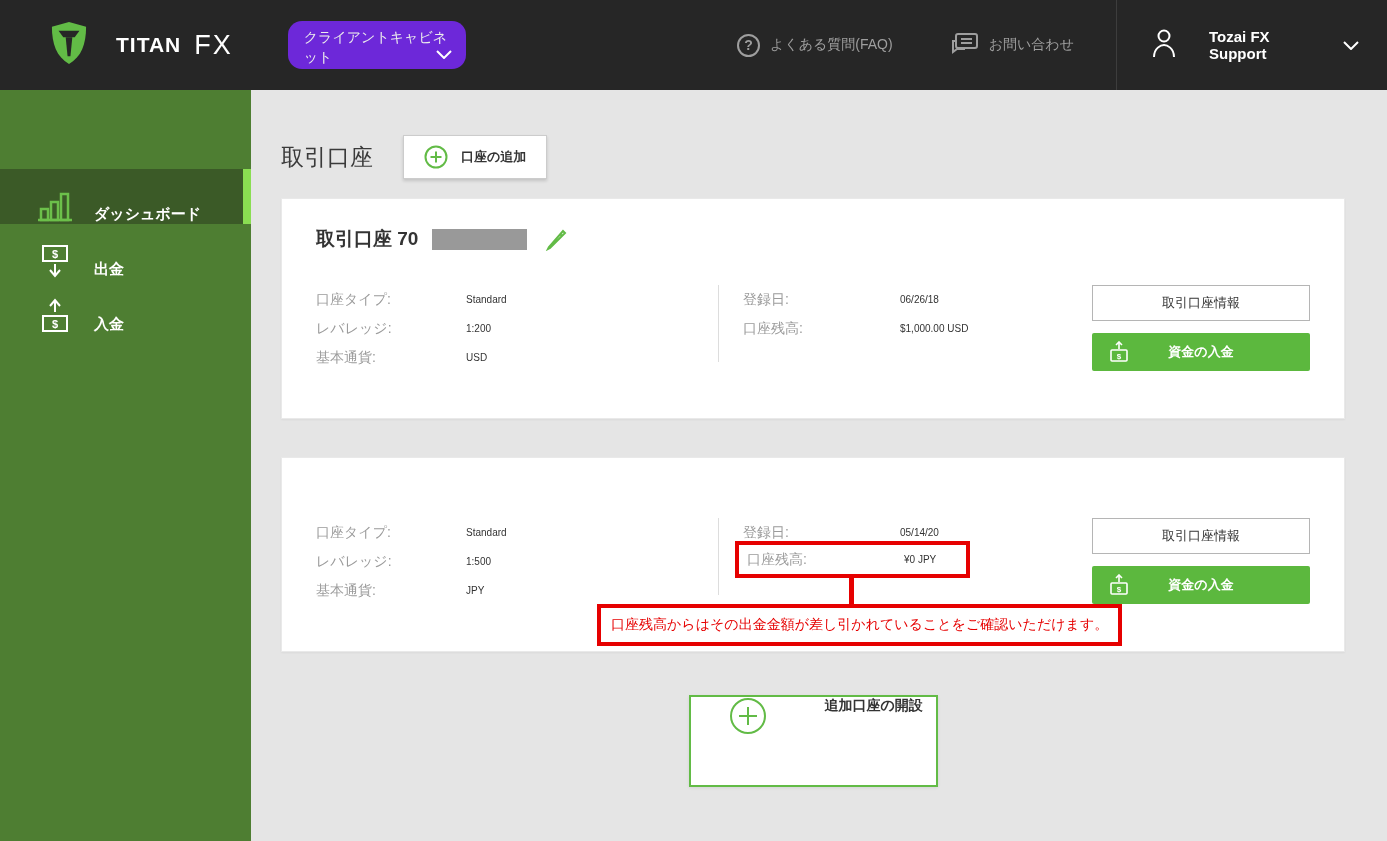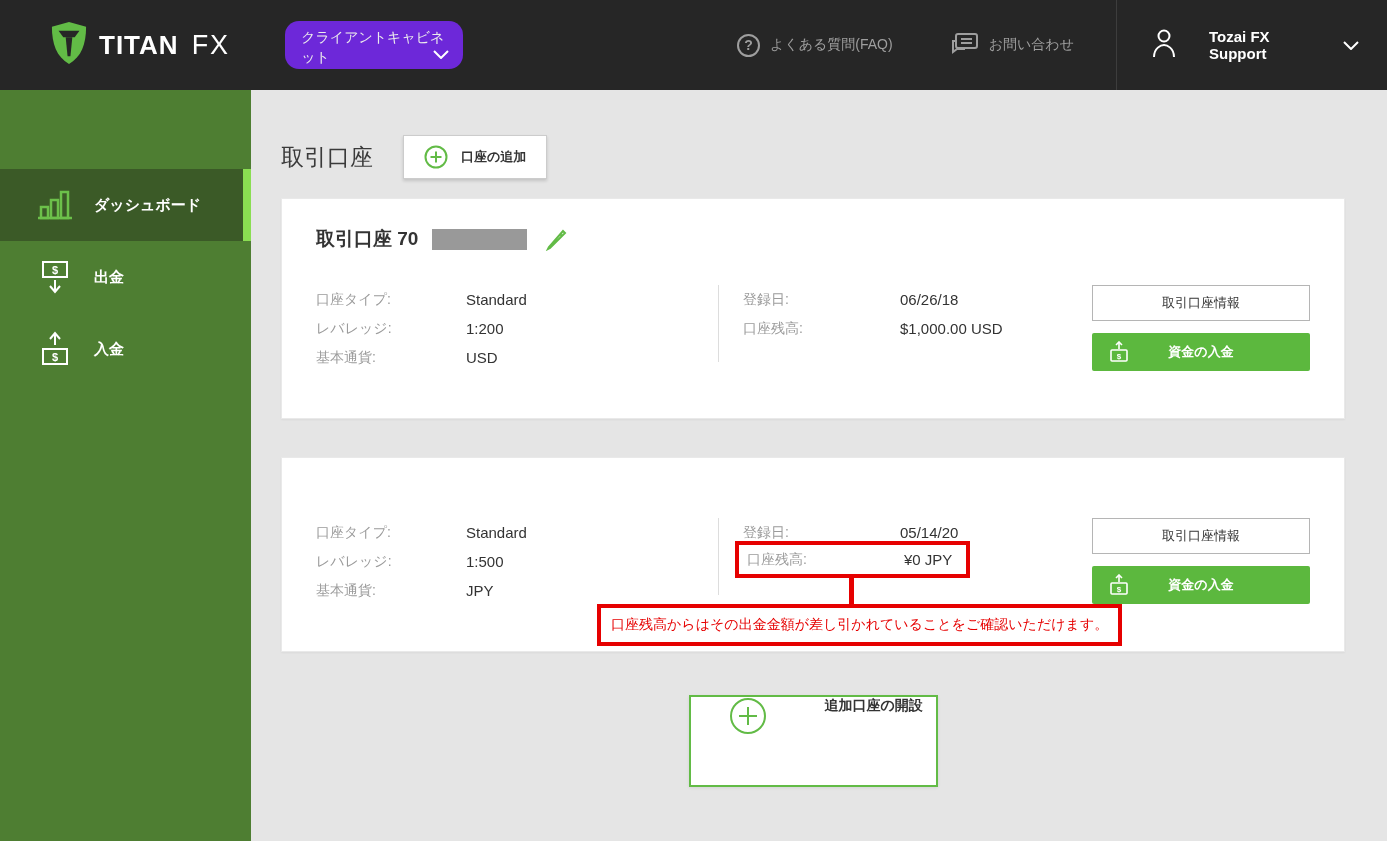--- a/index.html
+++ b/index.html
@@ -2,37 +2,37 @@
 <html><head>
 <meta charset="utf-8">
 <style>
   * { margin:0; padding:0; box-sizing:border-box; }
   html,body { width:1387px; height:841px; overflow:hidden;
     font-family:"Liberation Sans","DejaVu Sans",sans-serif; background:#f7f7f7; }
 
   
   .header { height:90px; background:#262626; display:flex; align-items:center; position:relative; }
   .logo { margin-left:50px; display:flex; align-items:center; gap:11px; }
-  .brand-name { color:#fff; font-size:26px; font-weight:bold; letter-spacing:1px; }
+  .brand-name { color:#fff; font-size:21px; font-weight:bold; letter-spacing:1px;margin-left:17px; }
   .brand-suffix { color:#fff; font-size:27px; font-weight:300; letter-spacing:2px; margin-left:2px; }
   .cabinet-pill { margin-left:55px; width:178px; height:48px; background:#6d28d9; border-radius:14px;
     color:#ececec; font-size:14px; line-height:1.45; padding:6px 10px 4px 16px; position:relative; cursor:pointer; }
   .cabinet-pill svg { position:absolute; right:14px; bottom:10px; }
   .header-spacer { flex:1; }
   .header-item { display:flex; align-items:center; gap:10px; color:#9e9e9e; font-size:14px; cursor:pointer; }
   .header-item.contact { margin-left:58px; }
   .qmark { width:23px; height:23px; border:2px solid #9e9e9e; border-radius:50%;
     display:flex; align-items:center; justify-content:center; font-size:14px; font-weight:bold; }
   .header-divider { width:1px; height:90px; background:#3d3d3d; margin-left:42px; }
   .user-area { width:270px; display:flex; align-items:center; gap:32px; padding:0 28px 0 34px; cursor:pointer; }
   .user-name { color:#fff; font-size:15px; font-weight:bold; flex:1; }
 
   
   .sidebar { position:absolute; left:0; top:90px; width:251px; height:751px; background:#4e7e32; }
-  .nav-item { height:72px; display:flex; align-items:center; color:#fff; font-size:15px;
+  .nav-item { height:55px; display:flex; align-items:flex-end; color:#fff; font-size:15px;
     font-weight:bold; cursor:pointer; position:relative; }
   .nav-item:first-child { margin-top:79px; }
   .nav-item .nav-icon { width:38px; margin-left:36px; display:flex; justify-content:center; }
   .nav-item .nav-label { margin-left:20px; }
   .nav-item.active { background:#3b5a27; }
   .nav-item.active::after { content:""; position:absolute; right:0; top:0; bottom:0; width:8px; background:#8ade52; }
 
   
   .main { position:absolute; left:251px; top:90px; width:1136px; height:751px; background:#e5e5e5;
     padding:45px 42px 0 30px; }
@@ -45,21 +45,21 @@
     padding:27px 34px 46px 34px; }
   .card-title-row { display:flex; align-items:center; gap:12px; }
   .card-title { font-size:19px; font-weight:bold; color:#333; }
   .masked-num { display:inline-block; width:95px; height:21px; background:#999; margin-left:2px; }
   .pencil-btn { cursor:pointer; display:flex; margin-left:6px; }
 
   .card-body { margin-top:33px; display:flex; }
   .fields-left { width:402px; }
   .field-row { display:flex; height:29px; align-items:center; }
   .field-label { width:150px; color:#9b9b9b; font-size:14px; }
-  .field-value { color:#333; font-size:15px; }
+  .field-value { color:#333; font-size:10px; }
   .v-divider { border-left:1px solid #ddd; margin:0 24px 10px 0; }
   .fields-right { width:280px; position:relative; }
   .fields-right .field-label { width:157px; }
 
   .btn-col { margin-left:auto; width:218px; display:flex; flex-direction:column; gap:12px; }
   .info-btn { height:36px; background:#fff; border:1px solid #b5b5b5; font-size:13px; color:#333;
     cursor:pointer; font-family:inherit; }
   .deposit-btn { height:38px; background:#5cb83e; border:none; border-radius:2px; color:#fff; font-size:13px;
     font-weight:bold; cursor:pointer; position:relative; font-family:inherit; }
   .deposit-btn svg { position:absolute; left:17px; top:8px; }

